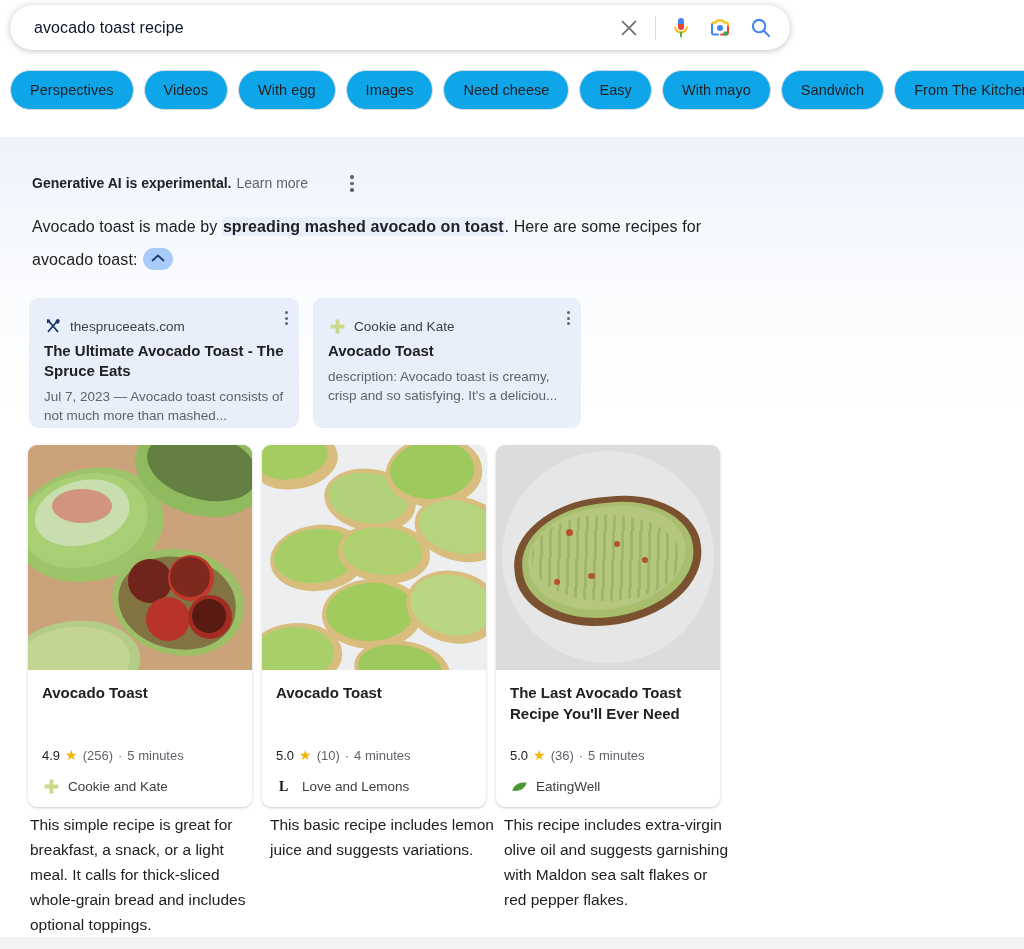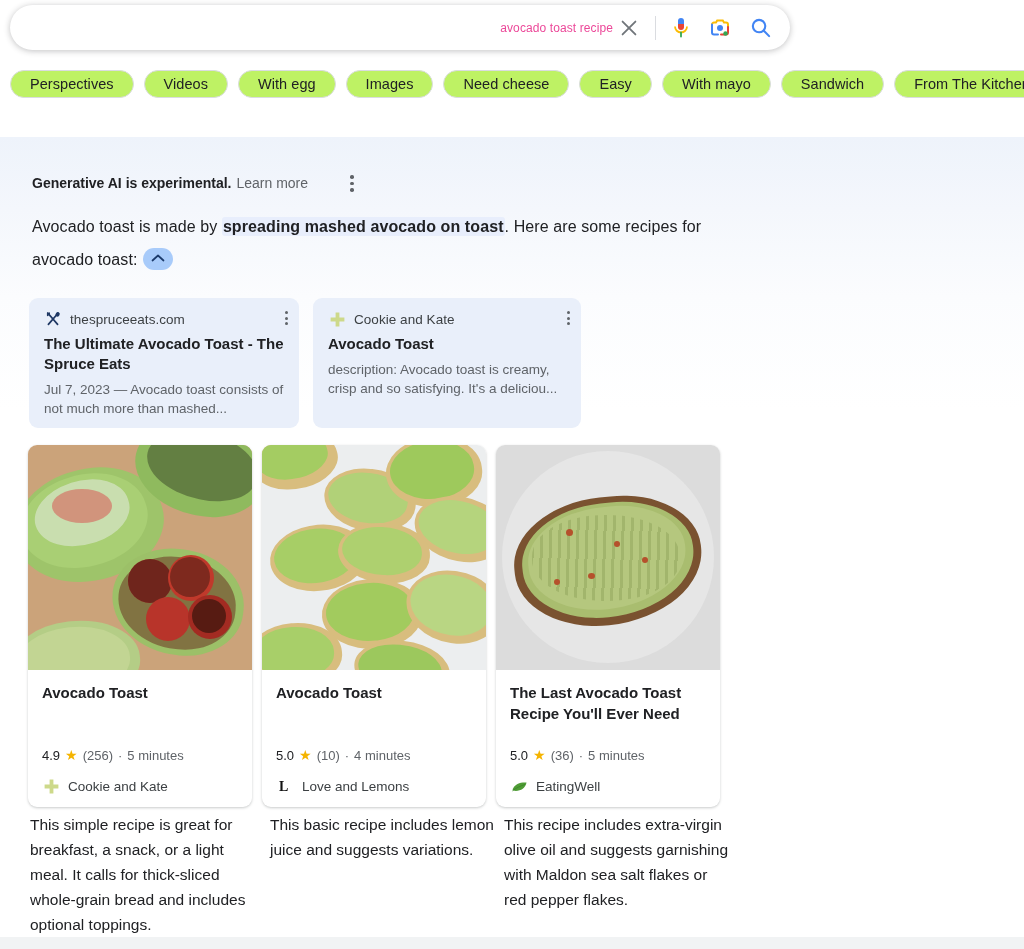--- a/index.html
+++ b/index.html
@@ -13,38 +13,37 @@
   .page { position: relative; width: 1024px; height: 949px; background:#fff; }
 
   
   .searchbar-wrap { position:absolute; left:10px; top:5px; width:780px; height:45px; }
   .searchbar {
     width:100%; height:45px; border-radius:24px; background:#fff;
     box-shadow: 0 1px 6px rgba(32,33,36,.28);
     display:flex; align-items:center; padding:0 16px 0 22px;
   }
   .search-input {
-    flex:1; border:none; outline:none; font-size:12px; color:#ec4899;
+    flex:1; border:none; outline:none; font-size:16px; color:#0f172a;
     font-family:"Liberation Sans", sans-serif; background:transparent;
     letter-spacing:.1px;
-    text-align:right;
   }
   .sb-icon { display:flex; align-items:center; justify-content:center; cursor:pointer; }
   .clear-x { width:28px; height:28px; margin-right:8px; }
   .divider-v { width:1px; height:24px; background:#dadce0; margin:0 12px 0 4px; }
   .mic-ico { width:26px; height:28px; margin-right:14px; }
   .lens-ico { width:24px; height:24px; margin-right:16px; }
   .mag-ico { width:24px; height:24px; margin-right:2px; }
 
   
   .chips { position:absolute; left:10px; top:70px; display:flex; gap:10px; align-items:center; }
   .chip {
-    height:28px; padding:0 19px; border:1px solid #dadce0; border-radius:22px;
+    height:40px; padding:0 19px; border:1px solid #dadce0; border-radius:22px;
     display:flex; align-items:center; justify-content:center;
-    font-size:14.5px; color:#202124; background:#bef264; white-space:nowrap;
+    font-size:14.5px; color:#202124; background:#0ea5e9; white-space:nowrap;
     cursor:pointer; letter-spacing:.05px;
   }
 
   
   .ai-panel {
     position:absolute; left:0; top:137px; width:1024px; height:800px;
     background: linear-gradient(180deg, #eef3fb 0%, #f4f7fc 9%, #fbfcfe 20%, #ffffff 34%, #ffffff 100%);
   }
   .ai-head { position:absolute; left:32px; top:34px; display:flex; align-items:center; }
   .ai-head .t1 { font-size:14px; font-weight:bold; color:#202124; }
@@ -60,21 +59,21 @@
   .collapse-btn {
     display:inline-flex; align-items:center; justify-content:center;
     width:30px; height:22px; border-radius:12px; background:#a8cbfa;
     vertical-align:middle; margin-left:6px; position:relative; top:-2px; cursor:pointer;
   }
 
   
   .src-row { position:absolute; left:29px; top:161px; display:flex; gap:14px; }
   .src-card {
     width:270px; height:130px; background:#e9effa; border-radius:9px;
-    padding:12px 15px 0 15px; position:relative; cursor:pointer;
+    padding:19px 15px 0 15px; position:relative; cursor:pointer;
   }
   .src-card.two { width:268px; }
   .src-top { display:flex; align-items:center; height:18px; }
   .fav { width:18px; height:18px; margin-right:8px; flex:0 0 18px; display:flex; align-items:center; justify-content:center; }
   .src-dom { font-size:13.5px; color:#3c4043; letter-spacing:.05px; }
   .src-title { margin-top:6px; font-size:15px; line-height:20px; font-weight:bold; color:#202124; }
   .src-snip { margin-top:6px; font-size:13.5px; line-height:19px; color:#5f6368; }
   .src-kebab { position:absolute; right:11px; top:13px; display:flex; flex-direction:column; gap:2.5px; cursor:pointer; }
   .src-kebab i { width:3px; height:3px; border-radius:50%; background:#5f6368; display:block; }
 

